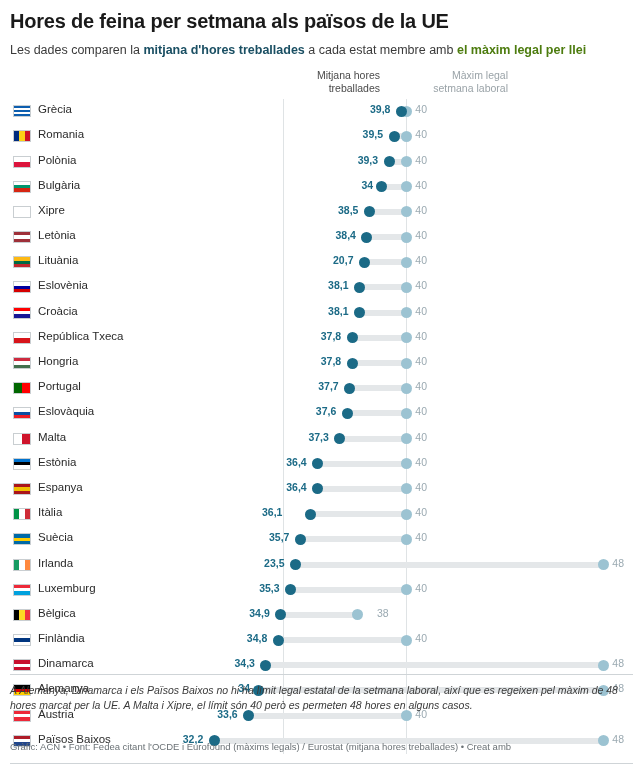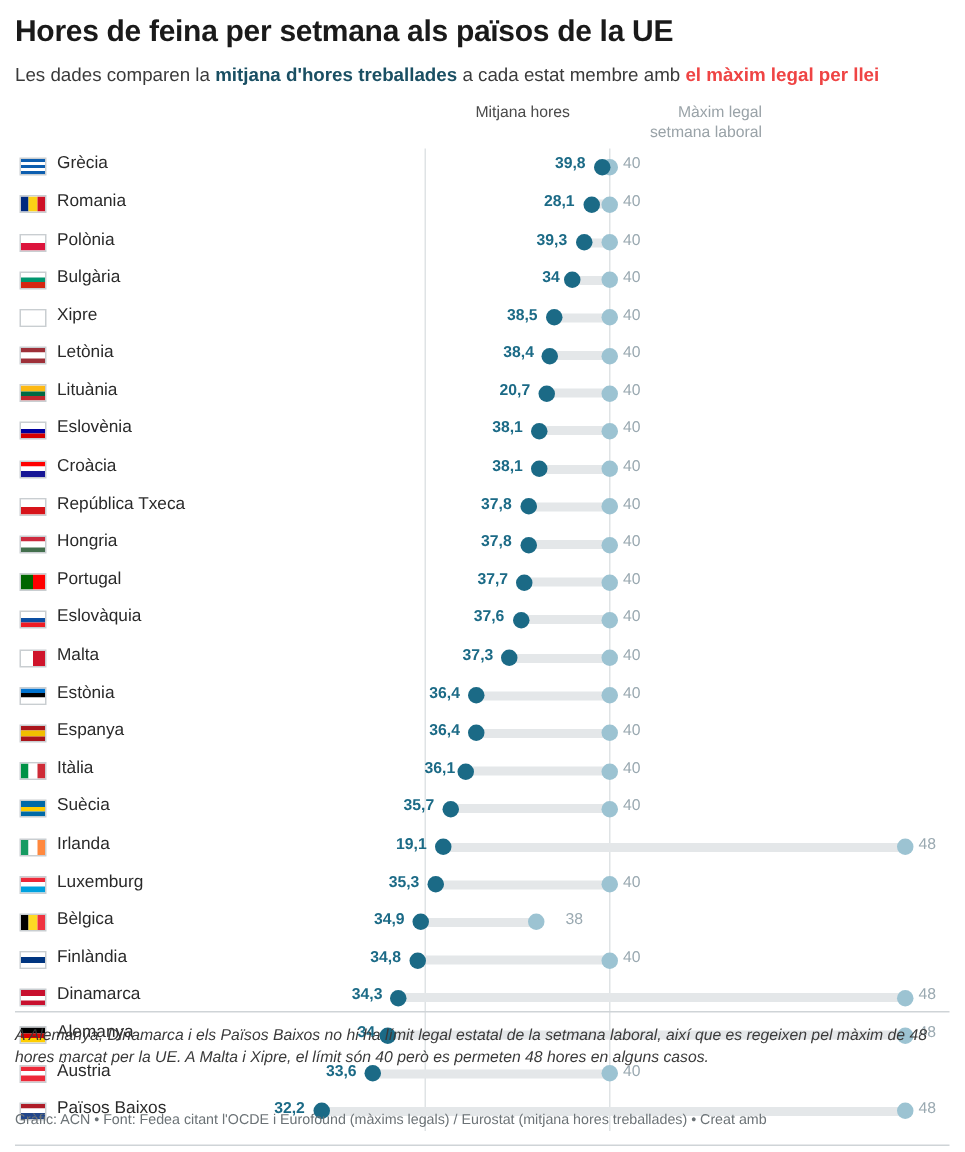--- a/index.html
+++ b/index.html
@@ -34,21 +34,21 @@
     line-height: 1.45;
     color: #3a3a3a;
     margin: 8px 0 0 0;
     max-width: 620px;
   }
   .subtitle .b-dark {
     color: #1a4f63;
     font-weight: bold;
   }
   .subtitle .b-blue {
-    color: #ef4444;
+    color: #4d7c0f;
     font-weight: bold;
     text-align: right;
   }
   .col-headers {
     position: relative;
     height: 30px;
     margin-top: 10px;
   }
   .col-h {
     position: absolute;
@@ -168,20 +168,21 @@
 
 <div class="page">
 
   <div class="title">Hores de feina per setmana als països de la UE</div>
 
   <div class="subtitle"><span>Les dades comparen la </span><span class="b-dark">mitjana d'hores treballades</span><span> a cada estat membre amb </span><span class="b-blue">el màxim legal per llei</span></div>
 
   <div class="col-headers">
     <div class="col-h mitjana">
       <div>Mitjana hores</div>
+      <div>treballades</div>
     </div>
     <div class="col-h maxim">
       <div>Màxim legal</div>
       <div>setmana laboral</div>
     </div>
   </div>
 
   <div class="chart" id="chart">
       <div class="gridline" style="left:273.1578947368421px"></div>
       <div class="gridline" style="left:396.31578947368416px"></div>
@@ -201,21 +202,21 @@
         <div class="dot dark" style="left:385.88947368421043px"></div>
       </div>
       <div class="row">
         <span class="flag">
           <i style="left:0%;width:33.333333333333336%;height:100%;background:#002b7f"></i>
           <i style="left:33.333333333333336%;width:33.333333333333336%;height:100%;background:#fcd116"></i>
           <i style="left:66.66666666666667%;width:33.333333333333336%;height:100%;background:#ce1126"></i>
         </span>
         <span class="label">Romania</span>
         <div class="track" style="left:384px;width:12.315789473684163px"></div>
-        <span class="val dark" style="left:352.6px">28,1</span>
+        <span class="val dark" style="left:352.6px">39,5</span>
         <span class="val light" style="left:405.31578947368416px">40</span>
         <div class="dot light" style="left:390.81578947368416px"></div>
         <div class="dot dark" style="left:378.5px"></div>
       </div>
       <div class="row">
         <span class="flag">
           <i style="top:0%;height:50%;background:#fff"></i>
           <i style="top:50%;height:50%;background:#dc143c"></i>
         </span>
         <span class="label">Polònia</span>
@@ -391,21 +392,21 @@
         <div class="dot dark" style="left:302.1421052631579px"></div>
       </div>
       <div class="row">
         <span class="flag">
           <i style="left:0%;width:33.333333333333336%;height:100%;background:#009246"></i>
           <i style="left:33.333333333333336%;width:33.333333333333336%;height:100%;background:#fff"></i>
           <i style="left:66.66666666666667%;width:33.333333333333336%;height:100%;background:#ce2b37"></i>
         </span>
         <span class="label">Itàlia</span>
         <div class="track" style="left:300.2526315789474px;width:96.06315789473678px"></div>
-        <span class="val dark" style="left:273px">36,1</span>
+        <span class="val dark" style="left:252px">36,1</span>
         <span class="val light" style="left:405.31578947368416px">40</span>
         <div class="dot light" style="left:390.81578947368416px"></div>
         <div class="dot dark" style="left:294.7526315789474px"></div>
       </div>
       <div class="row">
         <span class="flag">
           <i style="top:0%;height:33.333333333333336%;background:#006aa7"></i>
           <i style="top:33.333333333333336%;height:33.333333333333336%;background:#fecc00"></i>
           <i style="top:66.66666666666667%;height:33.333333333333336%;background:#006aa7"></i>
         </span>
@@ -417,21 +418,21 @@
         <div class="dot dark" style="left:284.9000000000001px"></div>
       </div>
       <div class="row">
         <span class="flag">
           <i style="left:0%;width:33.333333333333336%;height:100%;background:#169b62"></i>
           <i style="left:33.333333333333336%;width:33.333333333333336%;height:100%;background:#fff"></i>
           <i style="left:66.66666666666667%;width:33.333333333333336%;height:100%;background:#ff883e"></i>
         </span>
         <span class="label">Irlanda</span>
         <div class="track" style="left:285.47368421052636px;width:307.8947368421052px"></div>
-        <span class="val dark" style="left:254.07368421052635px">19,1</span>
+        <span class="val dark" style="left:254.07368421052635px">23,5</span>
         <span class="val light" style="left:602.3684210526316px">48</span>
         <div class="dot light" style="left:587.8684210526316px"></div>
         <div class="dot dark" style="left:279.97368421052636px"></div>
       </div>
       <div class="row">
         <span class="flag">
           <i style="top:0%;height:33.333333333333336%;background:#ed2939"></i>
           <i style="top:33.333333333333336%;height:33.333333333333336%;background:#fff"></i>
           <i style="top:66.66666666666667%;height:33.333333333333336%;background:#00a1de"></i>
         </span>

